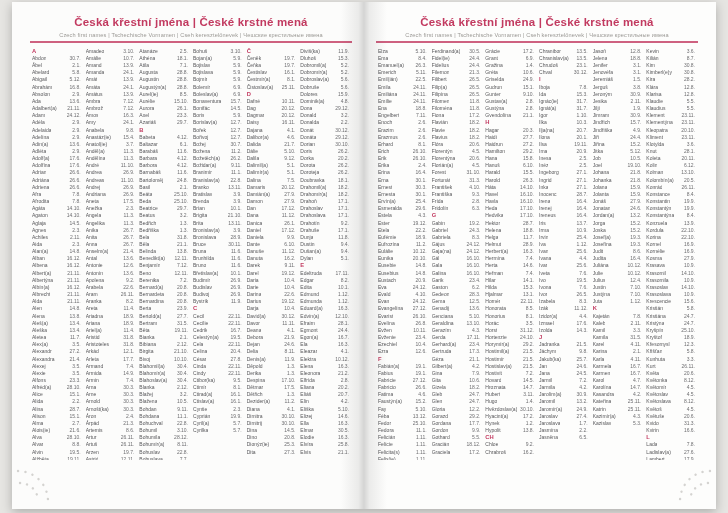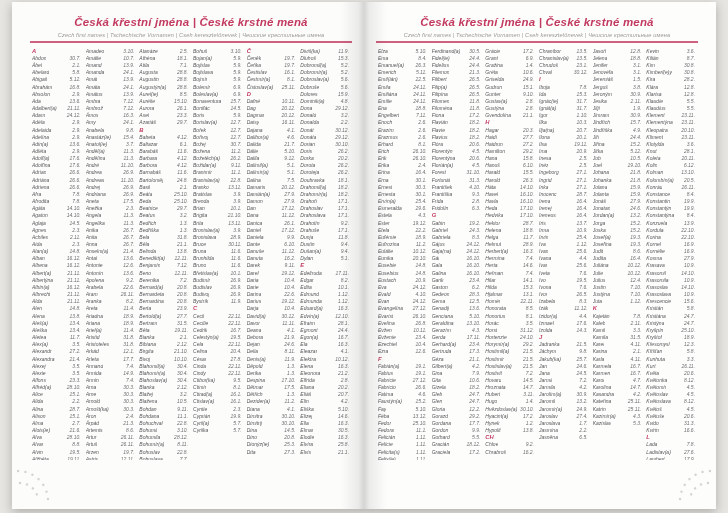--- a/index.html
+++ b/index.html
@@ -7,21 +7,20 @@
     width:728px;height:513px;overflow:hidden;
     background:#e6e5e2;
     font-family:"Liberation Sans","DejaVu Sans",sans-serif;
     position:relative;
   }
   .book{
     position:absolute;left:12px;top:2px;right:12px;bottom:4px;
     display:flex;
     box-shadow:0 3px 10px rgba(0,0,0,.25);
     background:#a21caf;
-    font-style:italic;
   }
   .book::after{
     content:'';position:absolute;left:50%;top:0;bottom:0;width:46px;
     transform:translateX(-50%);
     background:linear-gradient(90deg,rgba(0,0,0,0) 0%,rgba(0,0,0,.07) 38%,rgba(0,0,0,.16) 50%,rgba(0,0,0,.07) 62%,rgba(0,0,0,0) 100%);
     pointer-events:none;
   }
   .page{
     width:50%;height:100%;background:#fcfcfb;position:relative;
     box-sizing:border-box;padding:14px 12px 0 18px;

